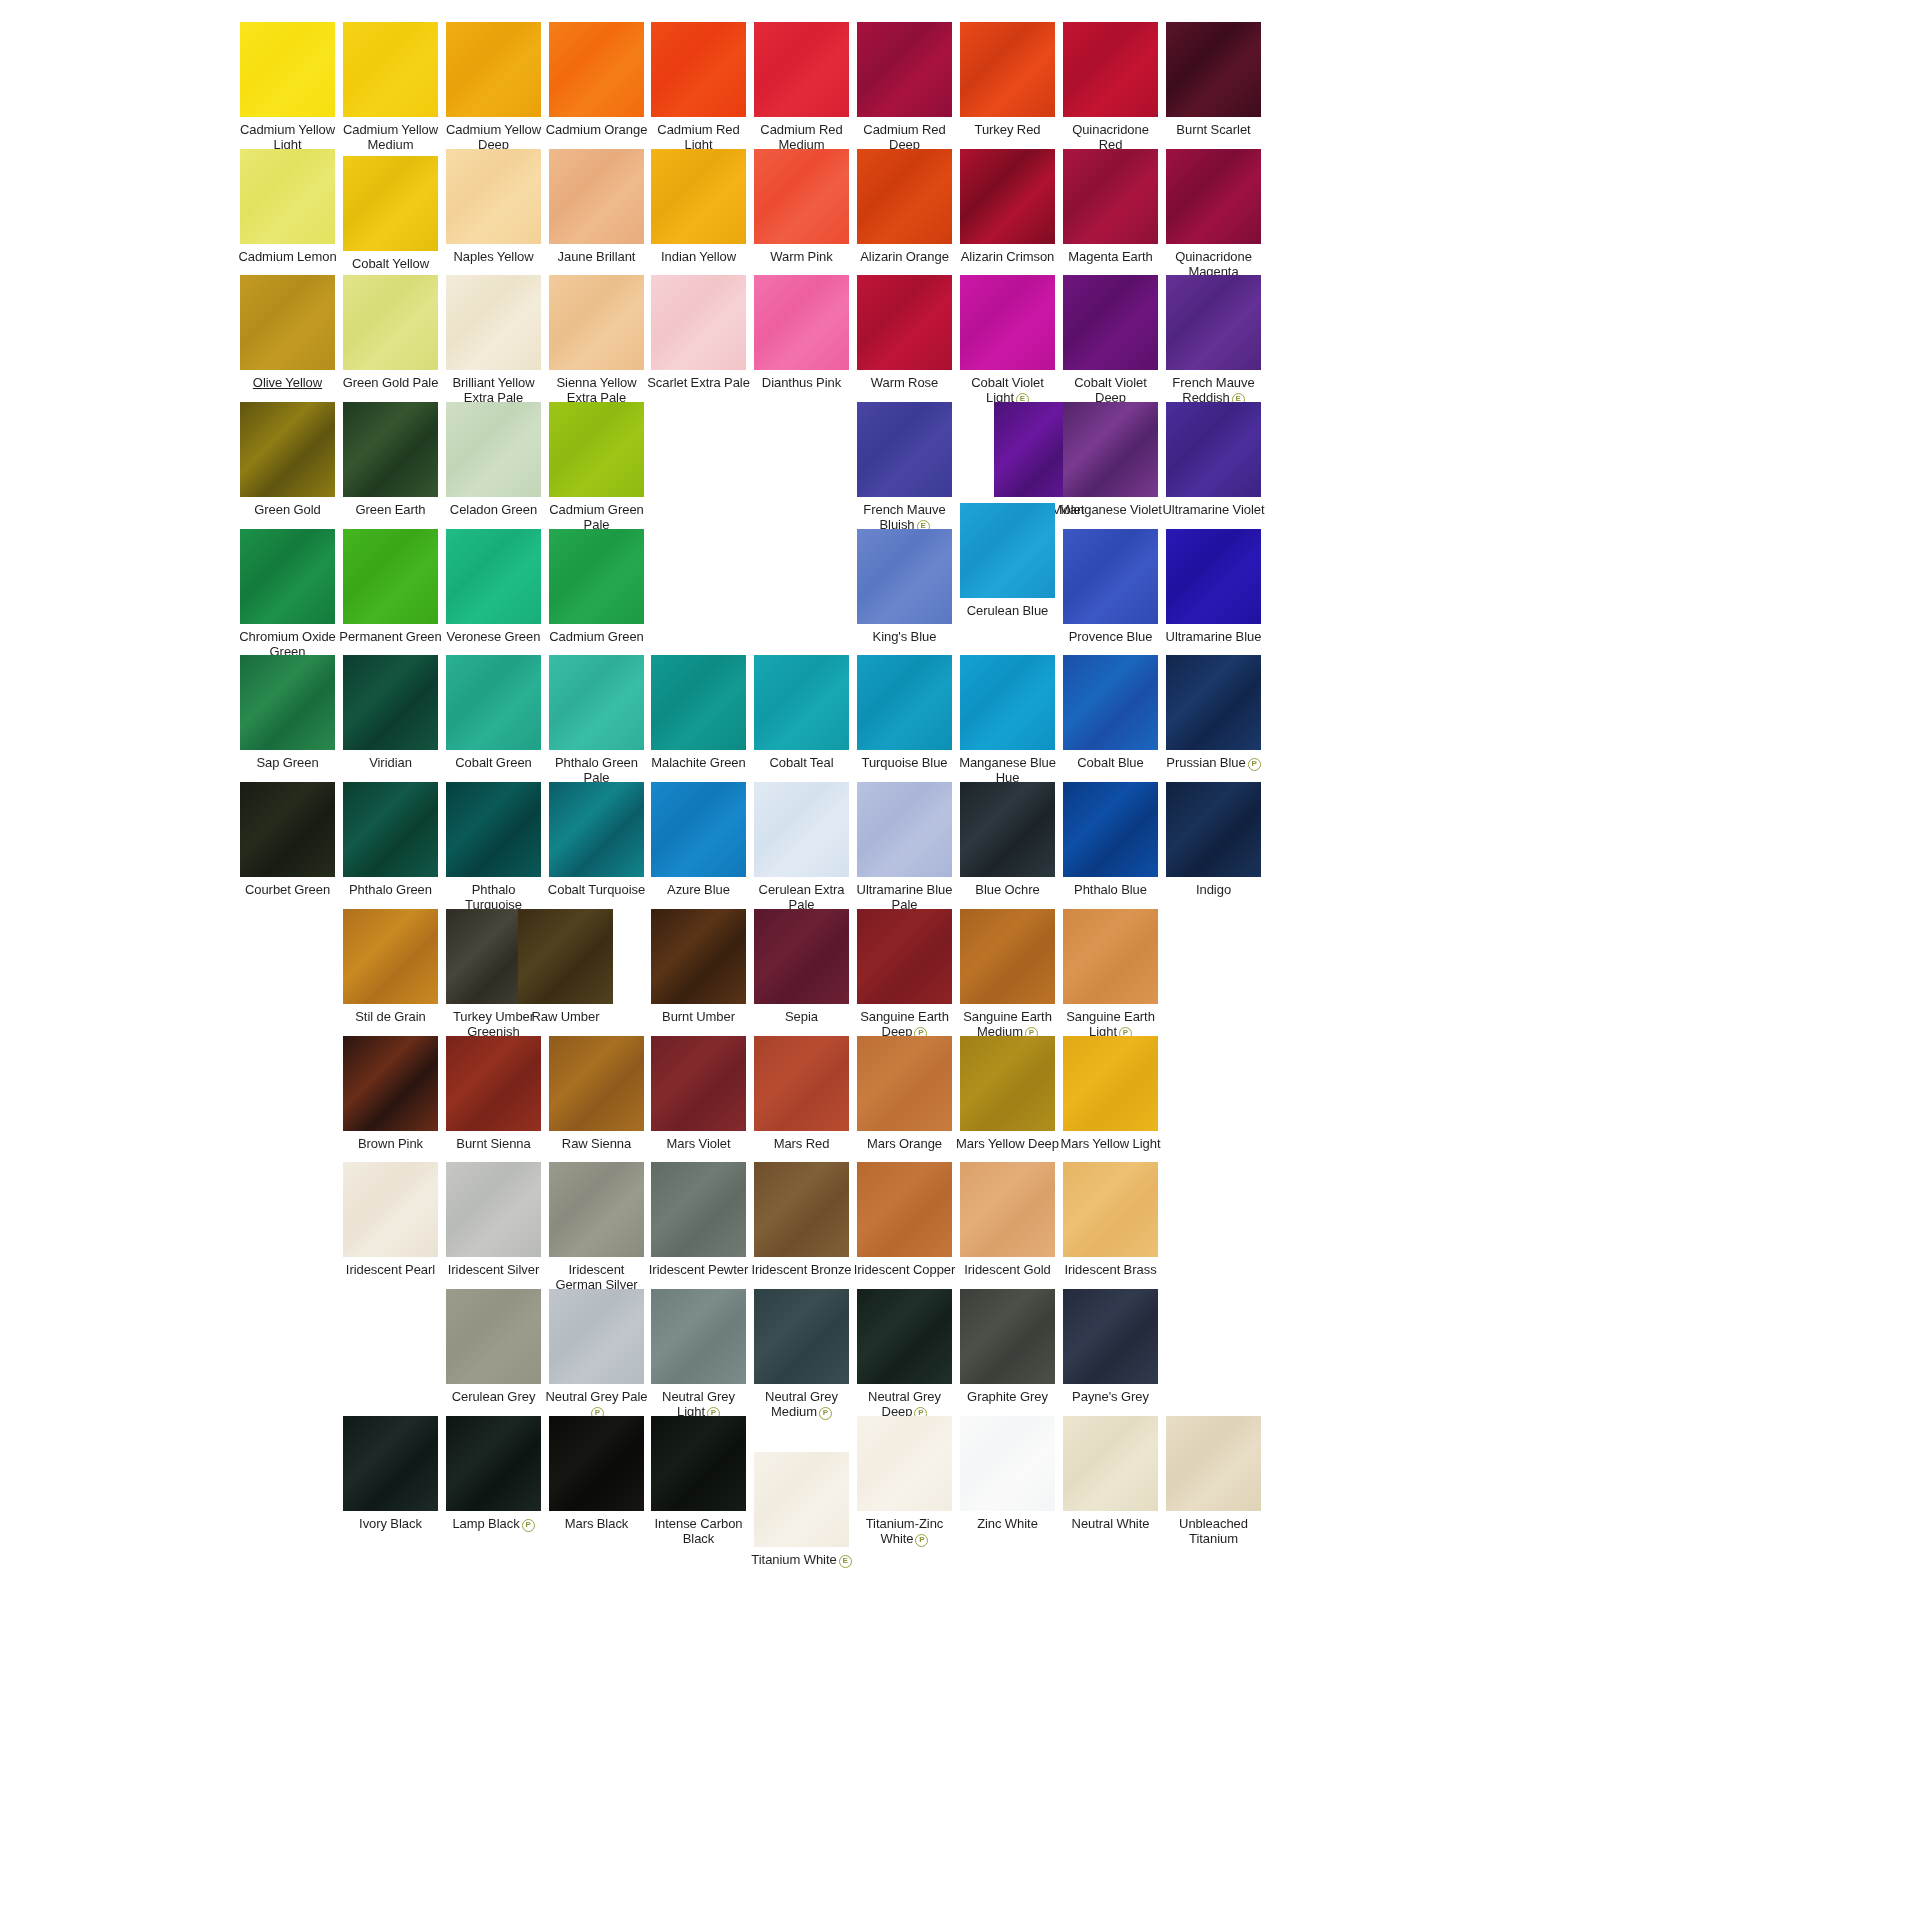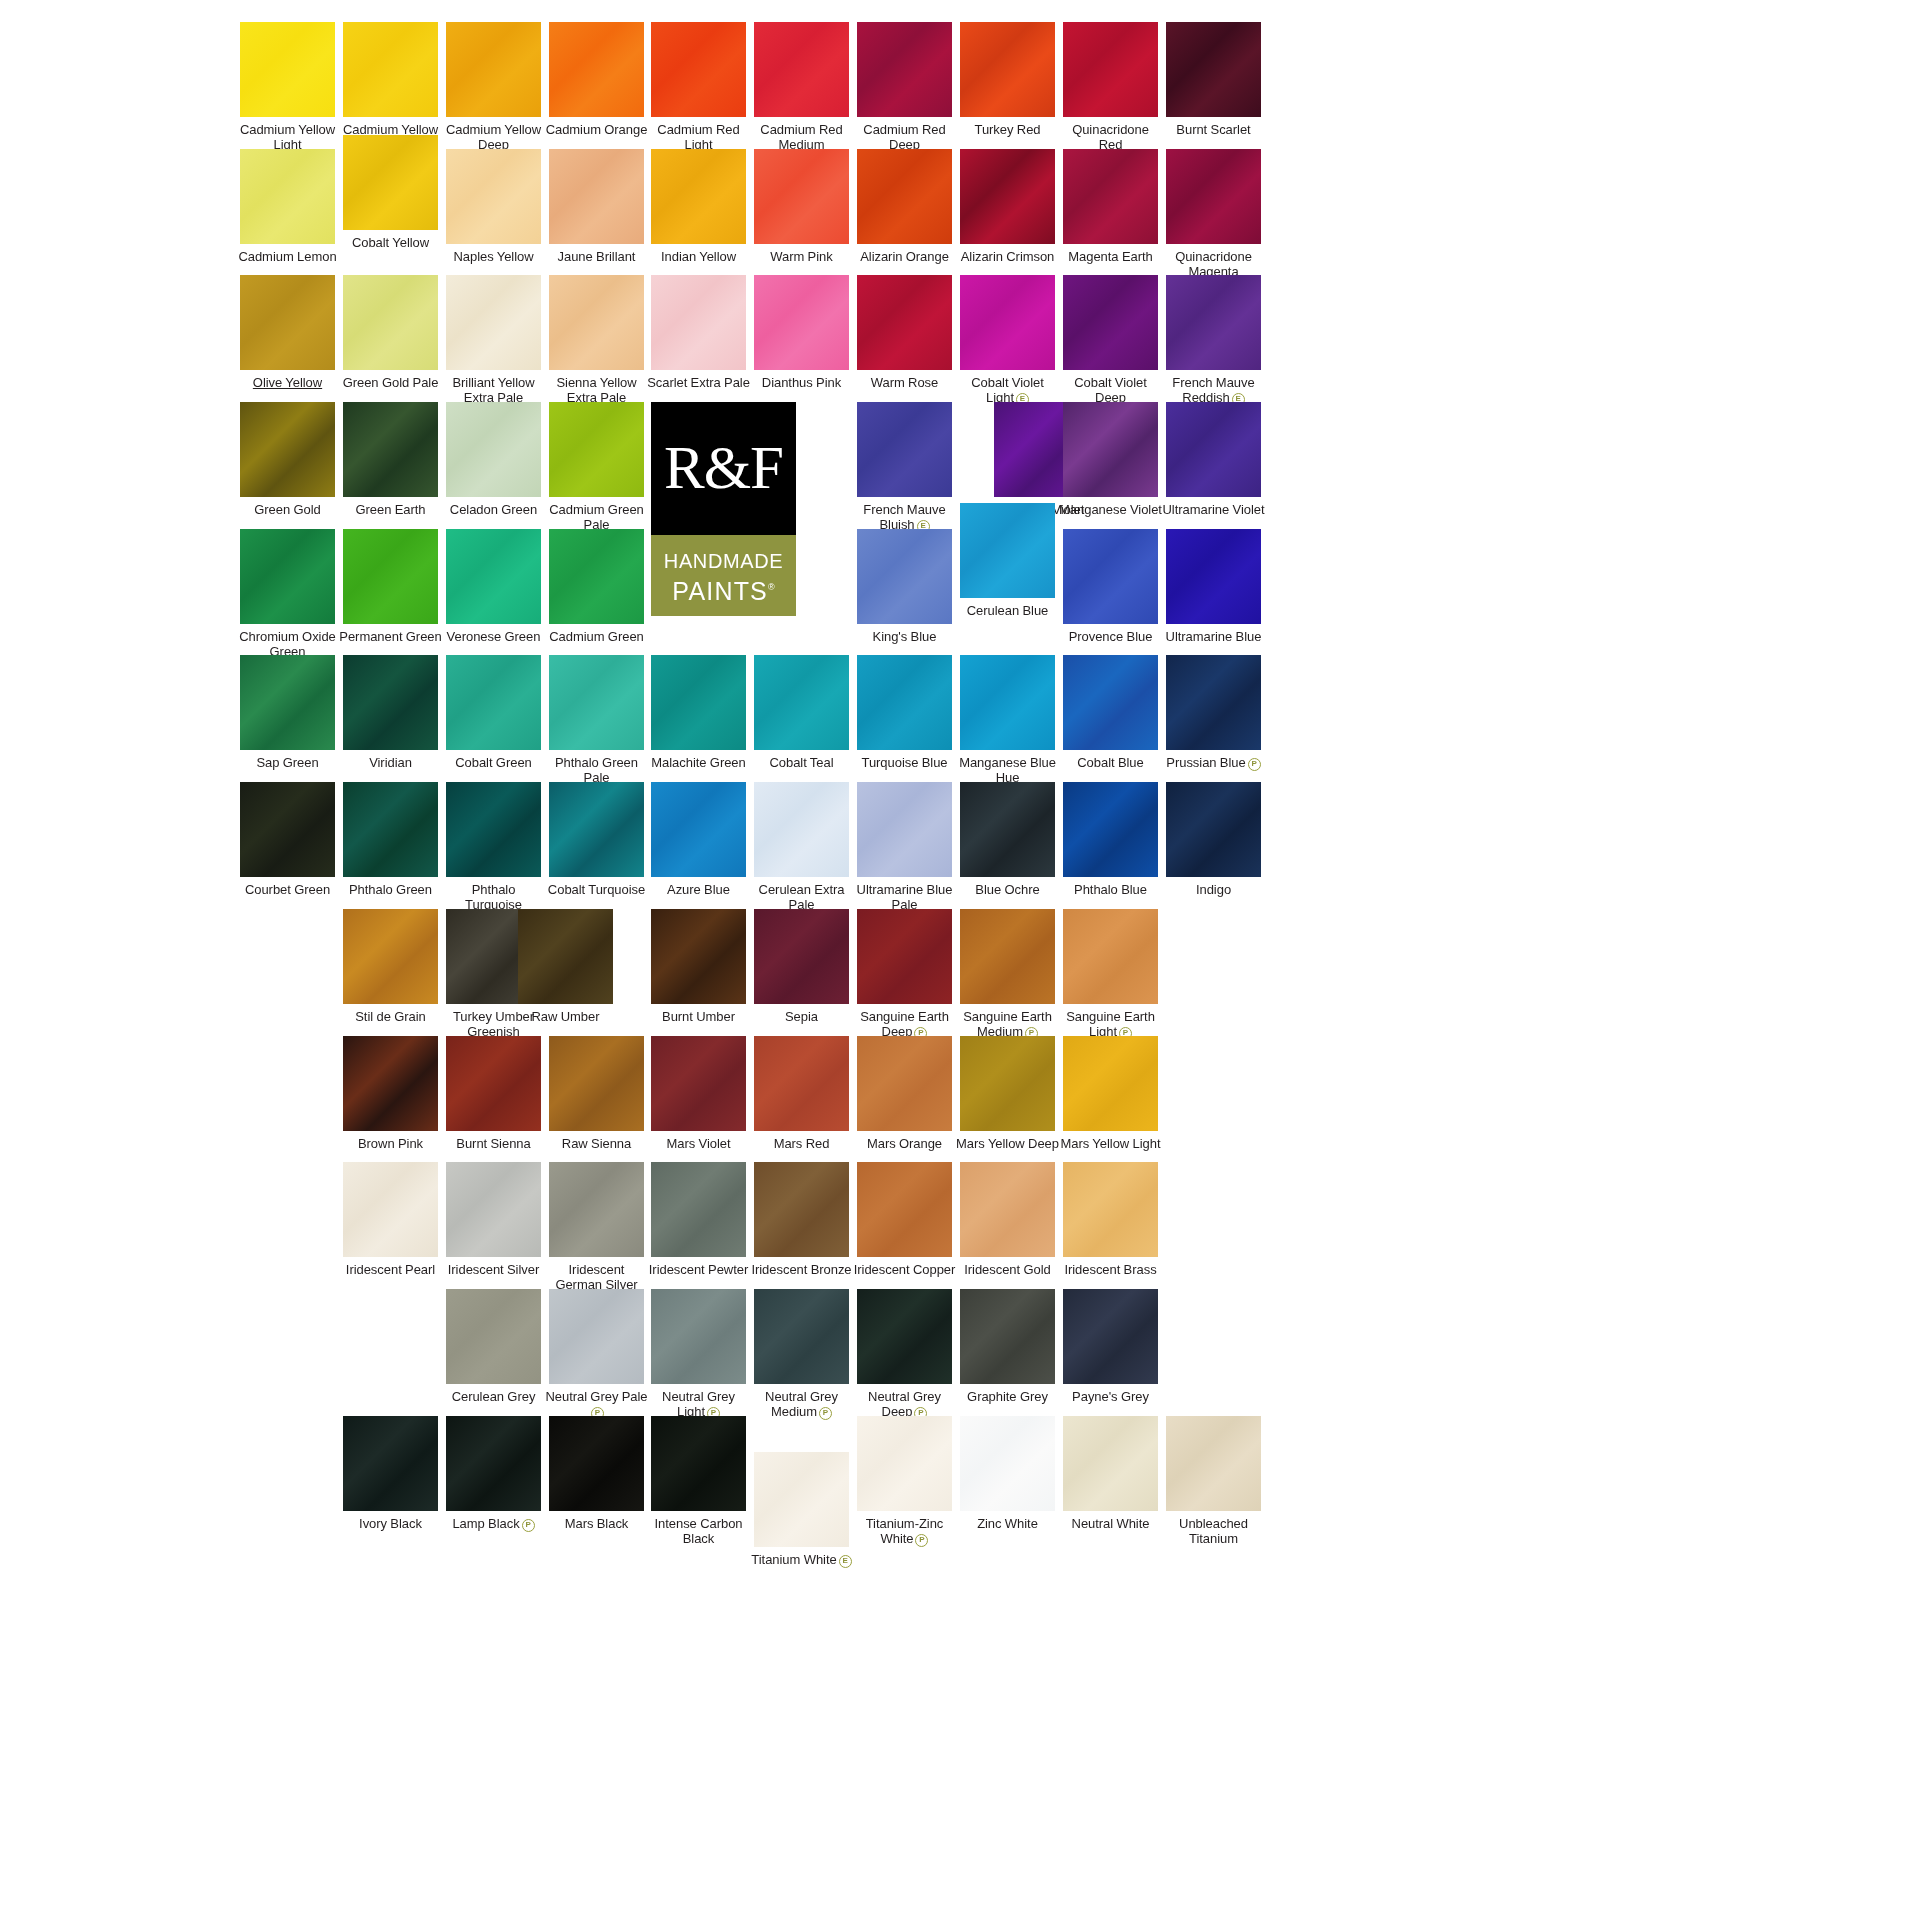--- a/index.html
+++ b/index.html
@@ -149,21 +149,21 @@
       <div class="label"><span>Quinacridone Red</span></div>
     </div>
     <div class="cell" style="left: 1162px; top: 22px;">
       <div class="swatch" style="background: linear-gradient(135deg, rgb(90, 20, 40) 0%, rgb(61, 12, 29) 38%, rgb(90, 20, 40) 62%, rgb(61, 12, 29) 100%) rgb(90, 20, 40);"></div>
       <div class="label"><span>Burnt Scarlet</span></div>
     </div>
     <div class="cell" style="left: 236px; top: 149px;">
       <div class="swatch" style="background: linear-gradient(135deg, rgb(233, 232, 112) 0%, rgb(226, 225, 95) 38%, rgb(233, 232, 112) 62%, rgb(226, 225, 95) 100%) rgb(233, 232, 112);"></div>
       <div class="label"><span>Cadmium Lemon</span></div>
     </div>
-    <div class="cell" style="left: 339px; top: 135px;">
+    <div class="cell" style="left: 339px; top: 156px;">
       <div class="swatch" style="background: linear-gradient(135deg, rgb(242, 203, 22) 0%, rgb(228, 188, 11) 38%, rgb(242, 203, 22) 62%, rgb(228, 188, 11) 100%) rgb(242, 203, 22);"></div>
       <div class="label"><span>Cobalt Yellow</span></div>
     </div>
     <div class="cell" style="left: 442px; top: 149px;">
       <div class="swatch" style="background: linear-gradient(135deg, rgb(247, 219, 166) 0%, rgb(243, 209, 150) 38%, rgb(247, 219, 166) 62%, rgb(243, 209, 150) 100%) rgb(247, 219, 166);"></div>
       <div class="label"><span>Naples Yellow</span></div>
     </div>
     <div class="cell" style="left: 545px; top: 149px;">
       <div class="swatch" style="background: linear-gradient(135deg, rgb(239, 186, 141) 0%, rgb(232, 171, 124) 38%, rgb(239, 186, 141) 62%, rgb(232, 171, 124) 100%) rgb(239, 186, 141);"></div>
       <div class="label"><span>Jaune Brillant</span></div>
@@ -240,31 +240,20 @@
       <div class="swatch" style="background: linear-gradient(135deg, rgb(31, 58, 32) 0%, rgb(54, 86, 47) 38%, rgb(31, 58, 32) 62%, rgb(54, 86, 47) 100%) rgb(31, 58, 32);"></div>
       <div class="label"><span>Green Earth</span></div>
     </div>
     <div class="cell" style="left: 442px; top: 402px;">
       <div class="swatch" style="background: linear-gradient(135deg, rgb(207, 223, 197) 0%, rgb(194, 213, 182) 38%, rgb(207, 223, 197) 62%, rgb(194, 213, 182) 100%) rgb(207, 223, 197);"></div>
       <div class="label"><span>Celadon Green</span></div>
     </div>
     <div class="cell" style="left: 545px; top: 402px;">
       <div class="swatch" style="background: linear-gradient(135deg, rgb(158, 198, 23) 0%, rgb(143, 185, 16) 38%, rgb(158, 198, 23) 62%, rgb(143, 185, 16) 100%) rgb(158, 198, 23);"></div>
       <div class="label"><span>Cadmium Green Pale</span></div>
-    </div>
-    <div id="logo" style="left: 651px; top: 402px;">
-      <div class="logo-top" style="background: rgb(0, 0, 0);">
-        <div class="logo-mark">R&amp;F</div>
-      </div>
-      <div class="logo-bottom" style="background: rgb(142, 148, 64);">
-        <div class="logo-sub">
-          <div class="ln1">HANDMADE</div>
-          <div class="ln2">PAINTS<span class="reg">®</span></div>
-        </div>
-      </div>
     </div>
     <div class="cell" style="left: 853px; top: 402px;">
       <div class="swatch" style="background: linear-gradient(135deg, rgb(73, 69, 164) 0%, rgb(59, 58, 149) 38%, rgb(73, 69, 164) 62%, rgb(59, 58, 149) 100%) rgb(73, 69, 164);"></div>
       <div class="label"><span>French Mauve Bluish</span><span class="badge">E</span></div>
     </div>
     <div class="cell" style="left: 990px; top: 402px;">
       <div class="swatch" style="background: linear-gradient(135deg, rgb(75, 18, 118) 0%, rgb(107, 23, 160) 38%, rgb(75, 18, 118) 62%, rgb(107, 23, 160) 100%) rgb(75, 18, 118);"></div>
       <div class="label"><span>Egyptian Violet</span></div>
     </div>
     <div class="cell" style="left: 1059px; top: 402px;">

